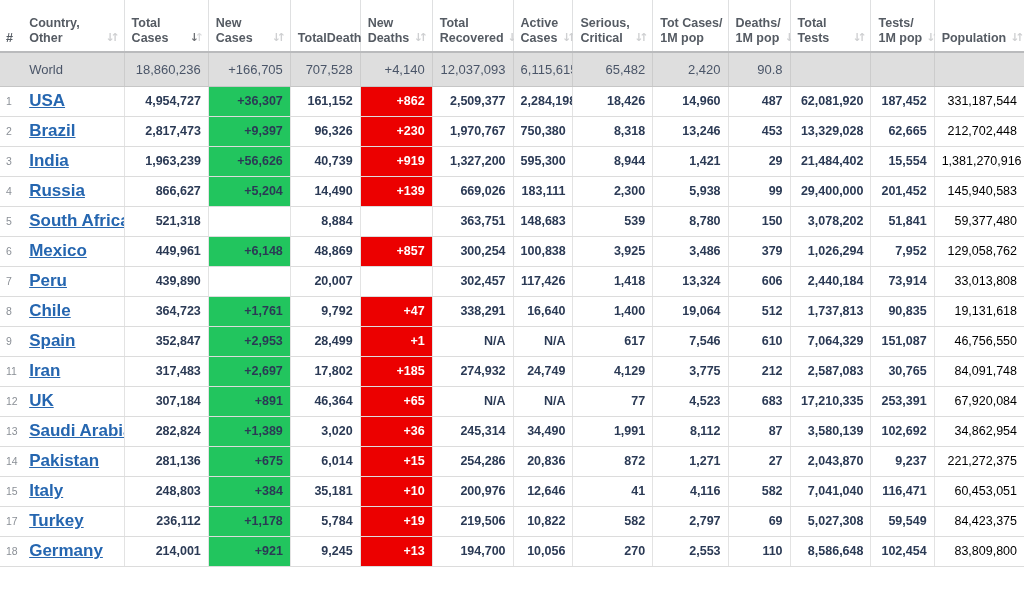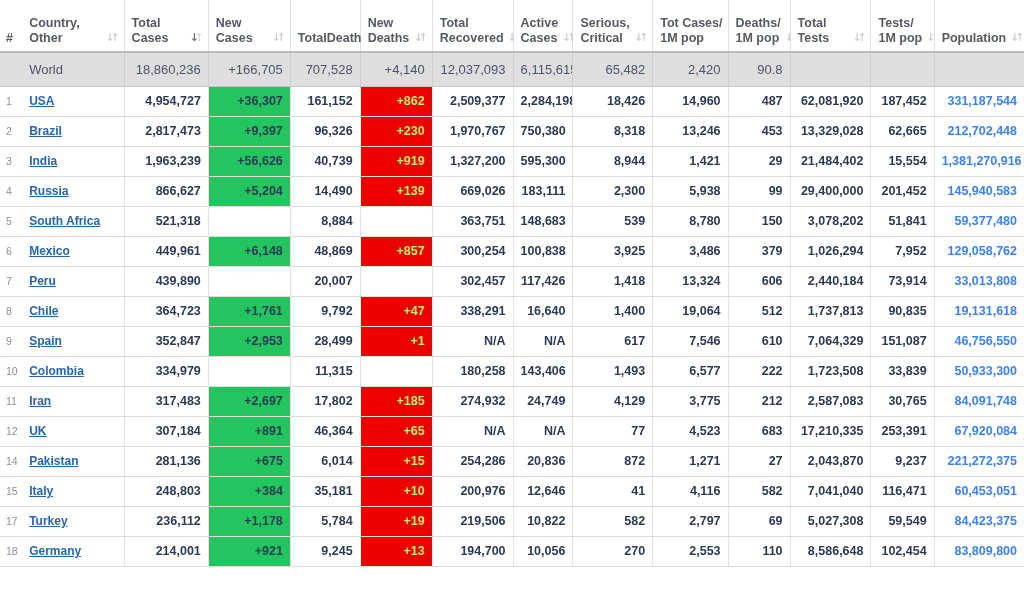--- a/index.html
+++ b/index.html
@@ -91,28 +91,28 @@
     border-right: none;
     padding-left: 6px;
   }
   td.col-country {
     text-align: left;
     font-weight: bold;
   }
   td.col-country a {
     color: #2566b0;
     text-decoration: underline;
-    font-size: 12px;
+    font-size: 17px;
     cursor: pointer;
   }
   td.col-newcases { background: #22c55e; }
   td.col-newcases.empty { background: #ffffff; }
-  td.col-newdeaths { background: #ec0000; color: #bef264; }
+  td.col-newdeaths { background: #ec0000; color: #ffffff; }
   td.col-newdeaths.empty { background: #ffffff; color: #2b3a55; }
-  td.col-pop { color: #3b82f6; font-weight: bold; }
+  td.col-pop { color: #000000; font-weight: normal; }
 </style>
 </head>
 <body>
 
 <table id="covid-table">
   <colgroup>
     <col style="width:20px">
     <col style="width:92px">
     <col style="width:76px">
     <col style="width:74px">
@@ -404,36 +404,20 @@
         <td class="">N/A</td>
         <td class="">N/A</td>
         <td class="">617</td>
         <td class="">7,546</td>
         <td class="">610</td>
         <td class="">7,064,329</td>
         <td class="">151,087</td>
         <td class="col-pop">46,756,550</td>
       </tr>
       <tr>
-        <td class="col-idx">10</td>
-        <td class="col-country"><a>Colombia</a></td>
-        <td class="">334,979</td>
-        <td class="col-newcases empty"></td>
-        <td class="">11,315</td>
-        <td class="col-newdeaths empty"></td>
-        <td class="">180,258</td>
-        <td class="">143,406</td>
-        <td class="">1,493</td>
-        <td class="">6,577</td>
-        <td class="">222</td>
-        <td class="">1,723,508</td>
-        <td class="">33,839</td>
-        <td class="col-pop">50,933,300</td>
-      </tr>
-      <tr>
         <td class="col-idx">11</td>
         <td class="col-country"><a>Iran</a></td>
         <td class="">317,483</td>
         <td class="col-newcases">+2,697</td>
         <td class="">17,802</td>
         <td class="col-newdeaths">+185</td>
         <td class="">274,932</td>
         <td class="">24,749</td>
         <td class="">4,129</td>
         <td class="">3,775</td>
@@ -452,20 +436,36 @@
         <td class="">N/A</td>
         <td class="">N/A</td>
         <td class="">77</td>
         <td class="">4,523</td>
         <td class="">683</td>
         <td class="">17,210,335</td>
         <td class="">253,391</td>
         <td class="col-pop">67,920,084</td>
       </tr>
       <tr>
+        <td class="col-idx">13</td>
+        <td class="col-country"><a>Saudi Arabia</a></td>
+        <td class="">282,824</td>
+        <td class="col-newcases">+1,389</td>
+        <td class="">3,020</td>
+        <td class="col-newdeaths">+36</td>
+        <td class="">245,314</td>
+        <td class="">34,490</td>
+        <td class="">1,991</td>
+        <td class="">8,112</td>
+        <td class="">87</td>
+        <td class="">3,580,139</td>
+        <td class="">102,692</td>
+        <td class="col-pop">34,862,954</td>
+      </tr>
+      <tr>
         <td class="col-idx">14</td>
         <td class="col-country"><a>Pakistan</a></td>
         <td class="">281,136</td>
         <td class="col-newcases">+675</td>
         <td class="">6,014</td>
         <td class="col-newdeaths">+15</td>
         <td class="">254,286</td>
         <td class="">20,836</td>
         <td class="">872</td>
         <td class="">1,271</td>

